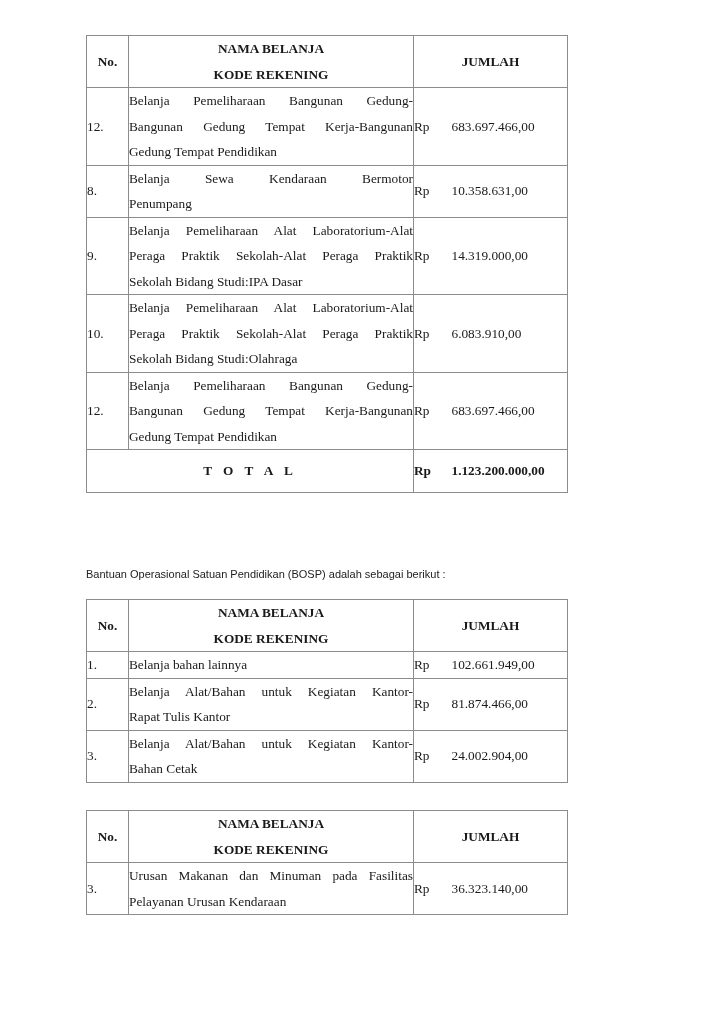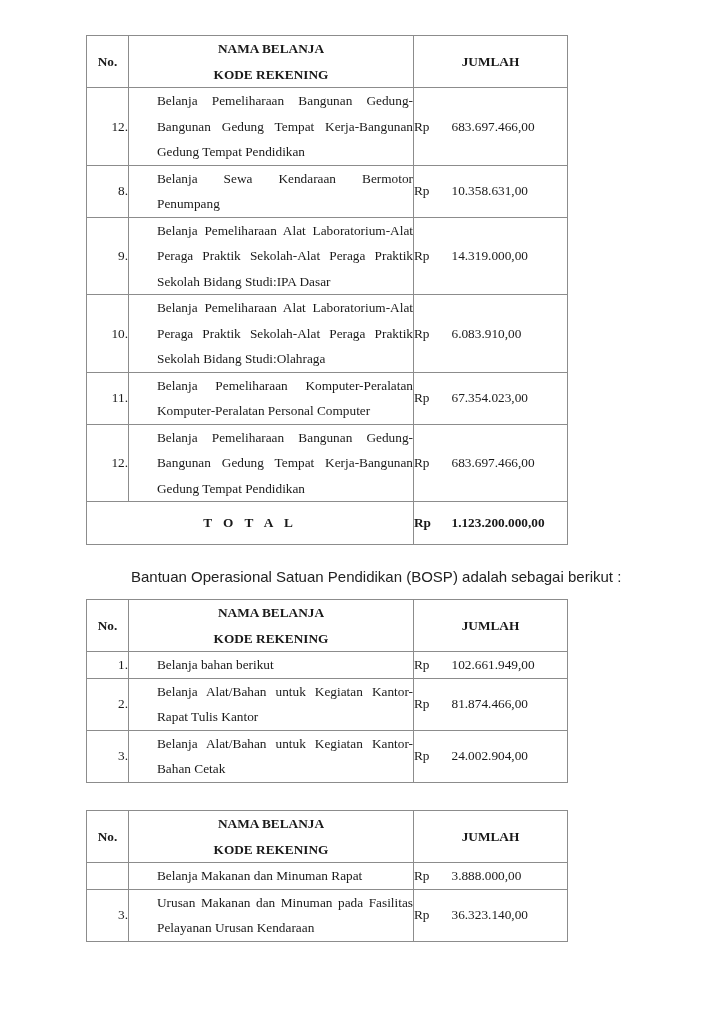--- a/index.html
+++ b/index.html
@@ -5,29 +5,29 @@
     html, body { margin: 0; padding: 0; background: #ffffff; }
     body { width: 724px; height: 1024px; position: relative; overflow: hidden; font-family: "Liberation Serif", serif; color: #1a1a1a; }
     table.tbl { position: absolute; left: 86px; border-collapse: collapse; width: 481px; table-layout: fixed; }
     table.tbl td, table.tbl th { border: 1px solid #8c8c8c; padding: 0; font-size: 13.3px; line-height: 25.5px; vertical-align: middle; }
     col.c-no { width: 42px; }
     col.c-name { width: 285px; }
     col.c-rp { width: 38px; }
     col.c-amt { width: 116px; }
     th { font-weight: bold; text-align: center; }
     th.h-name { line-height: 24.5px; }
-    td.no { text-align: right; }
+    td.no { text-align: left; }
     td.name { text-align: justify; text-align-last: left; padding: 0 7px 0 7px; }
     td.rp { border-right: none !important; padding-left: 8px; }
     td.amt { border-left: none !important; padding-right: 6px; }
-    .name-line { display: block; text-align: justify; text-align-last: justify; margin-left: 28px; }
+    .name-line { display: block; text-align: justify; text-align-last: justify; }
     .name-line.last { text-align-last: left; }
     tr.total td { font-weight: bold; height: 42px; }
     td.total-label { text-align: center; letter-spacing: 4px; margin-left: 20px; }
-    .intro { position: absolute; left: 86px; top: 568px; font-family: "Liberation Sans", sans-serif; font-size: 15px; color: #222; margin-left: 45px; }
+    .intro { position: absolute; left: 86px; top: 568px; font-family: "Liberation Sans", sans-serif; font-size: 11px; color: #222; }
     #t1 { top: 35px; }
     #t2 { top: 599px; }
     #t3 { top: 810px; }
   </style>
 </head>
 <body>
 
 <table class="tbl" id="t1">
   <colgroup>
       <col class="c-no">
@@ -79,29 +79,20 @@
         <td class="no">10.</td>
         <td class="name">
           <span class="name-line">Belanja Pemeliharaan Alat Laboratorium-Alat</span>
           <span class="name-line">Peraga Praktik Sekolah-Alat Peraga Praktik</span>
           <span class="name-line last">Sekolah Bidang Studi:Olahraga</span>
         </td>
         <td class="rp">Rp</td>
         <td class="amt">6.083.910,00</td>
       </tr>
       <tr>
-        <td class="no">11.</td>
-        <td class="name">
-          <span class="name-line">Belanja Pemeliharaan Komputer-Peralatan</span>
-          <span class="name-line last">Komputer-Peralatan Personal Computer</span>
-        </td>
-        <td class="rp">Rp</td>
-        <td class="amt">67.354.023,00</td>
-      </tr>
-      <tr>
         <td class="no">12.</td>
         <td class="name">
           <span class="name-line">Belanja Pemeliharaan Bangunan Gedung-</span>
           <span class="name-line">Bangunan Gedung Tempat Kerja-Bangunan</span>
           <span class="name-line last">Gedung Tempat Pendidikan</span>
         </td>
         <td class="rp">Rp</td>
         <td class="amt">683.697.466,00</td>
       </tr>
     </tbody>
@@ -130,21 +121,21 @@
         <div>NAMA BELANJA</div>
         <div>KODE REKENING</div>
       </th>
       <th colspan="2">JUMLAH</th>
     </tr>
   </thead>
   <tbody>
       <tr>
         <td class="no">1.</td>
         <td class="name">
-          <span class="name-line last">Belanja bahan berikut</span>
+          <span class="name-line last">Belanja bahan lainnya</span>
         </td>
         <td class="rp">Rp</td>
         <td class="amt">102.661.949,00</td>
       </tr>
       <tr>
         <td class="no">2.</td>
         <td class="name">
           <span class="name-line">Belanja Alat/Bahan untuk Kegiatan Kantor-</span>
           <span class="name-line last">Rapat Tulis Kantor</span>
         </td>
@@ -175,28 +166,20 @@
       <th>No.</th>
       <th class="h-name">
         <div>NAMA BELANJA</div>
         <div>KODE REKENING</div>
       </th>
       <th colspan="2">JUMLAH</th>
     </tr>
   </thead>
   <tbody>
       <tr>
-        <td class="no"></td>
-        <td class="name">
-          <span class="name-line last">Belanja Makanan dan Minuman Rapat</span>
-        </td>
-        <td class="rp">Rp</td>
-        <td class="amt">3.888.000,00</td>
-      </tr>
-      <tr>
         <td class="no">3.</td>
         <td class="name">
           <span class="name-line">Urusan Makanan dan Minuman pada Fasilitas</span>
           <span class="name-line last">Pelayanan Urusan Kendaraan</span>
         </td>
         <td class="rp">Rp</td>
         <td class="amt">36.323.140,00</td>
       </tr>
     </tbody>
 </table>

